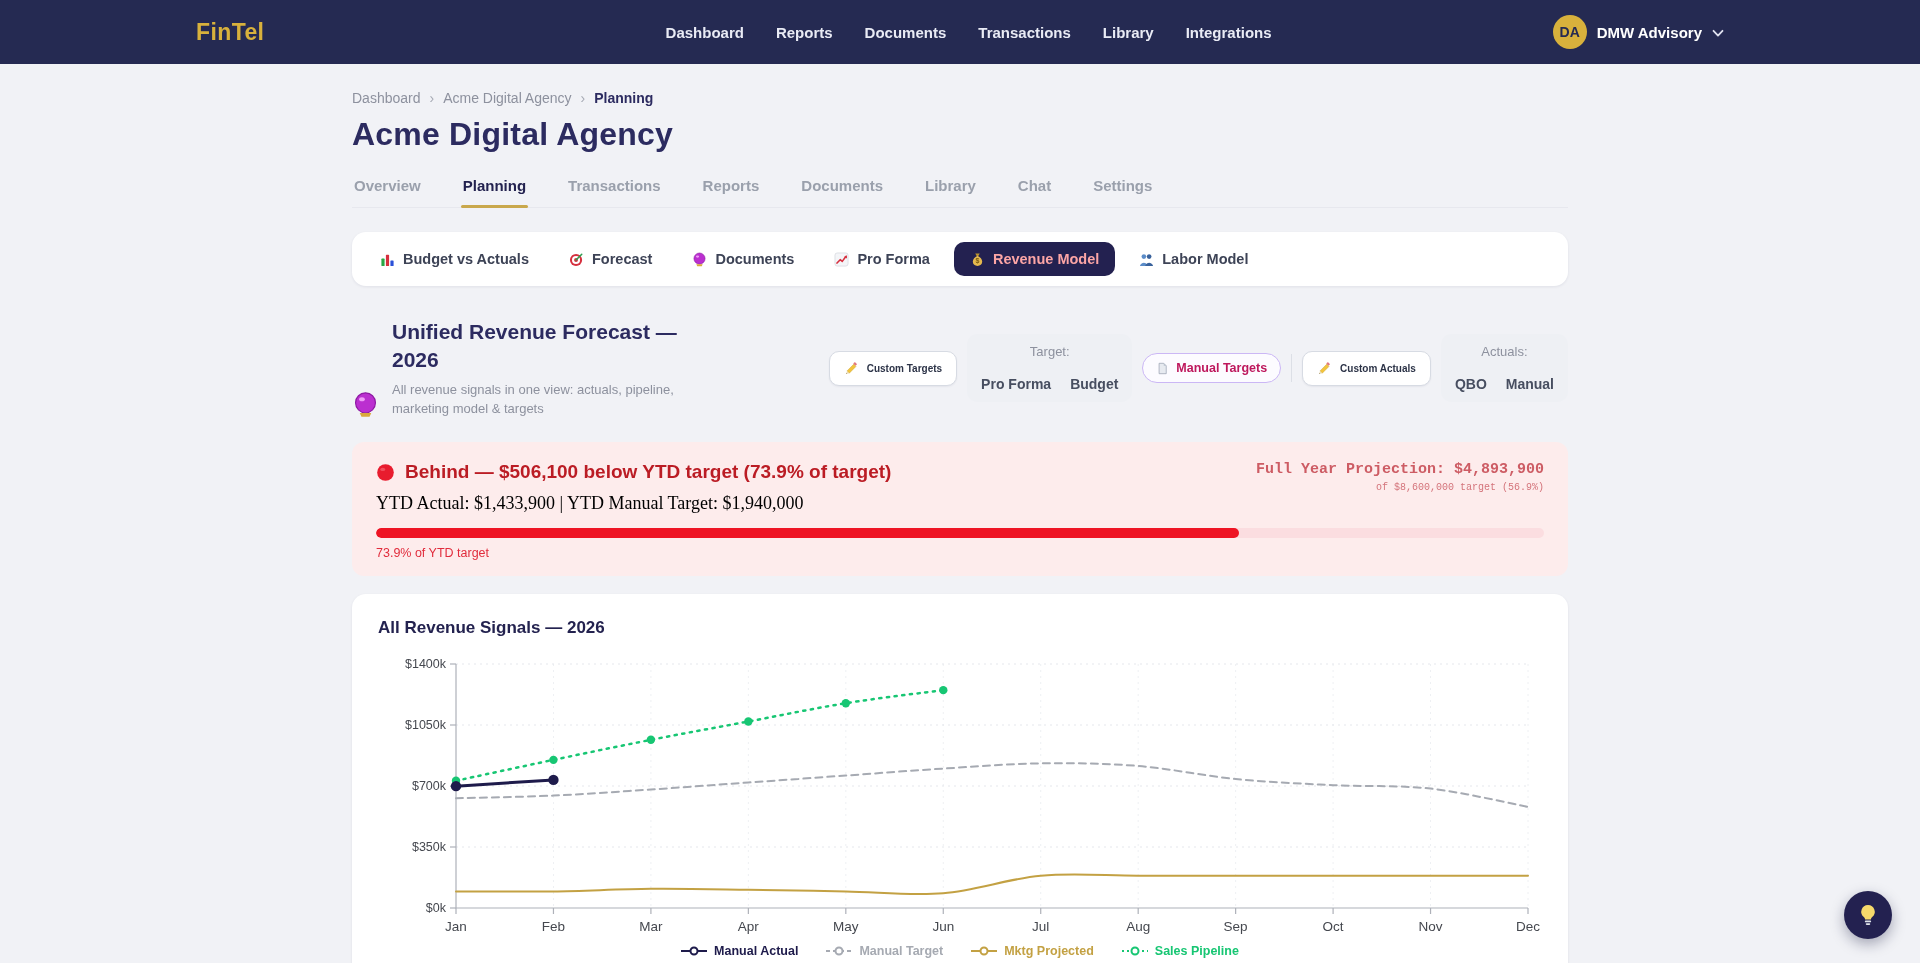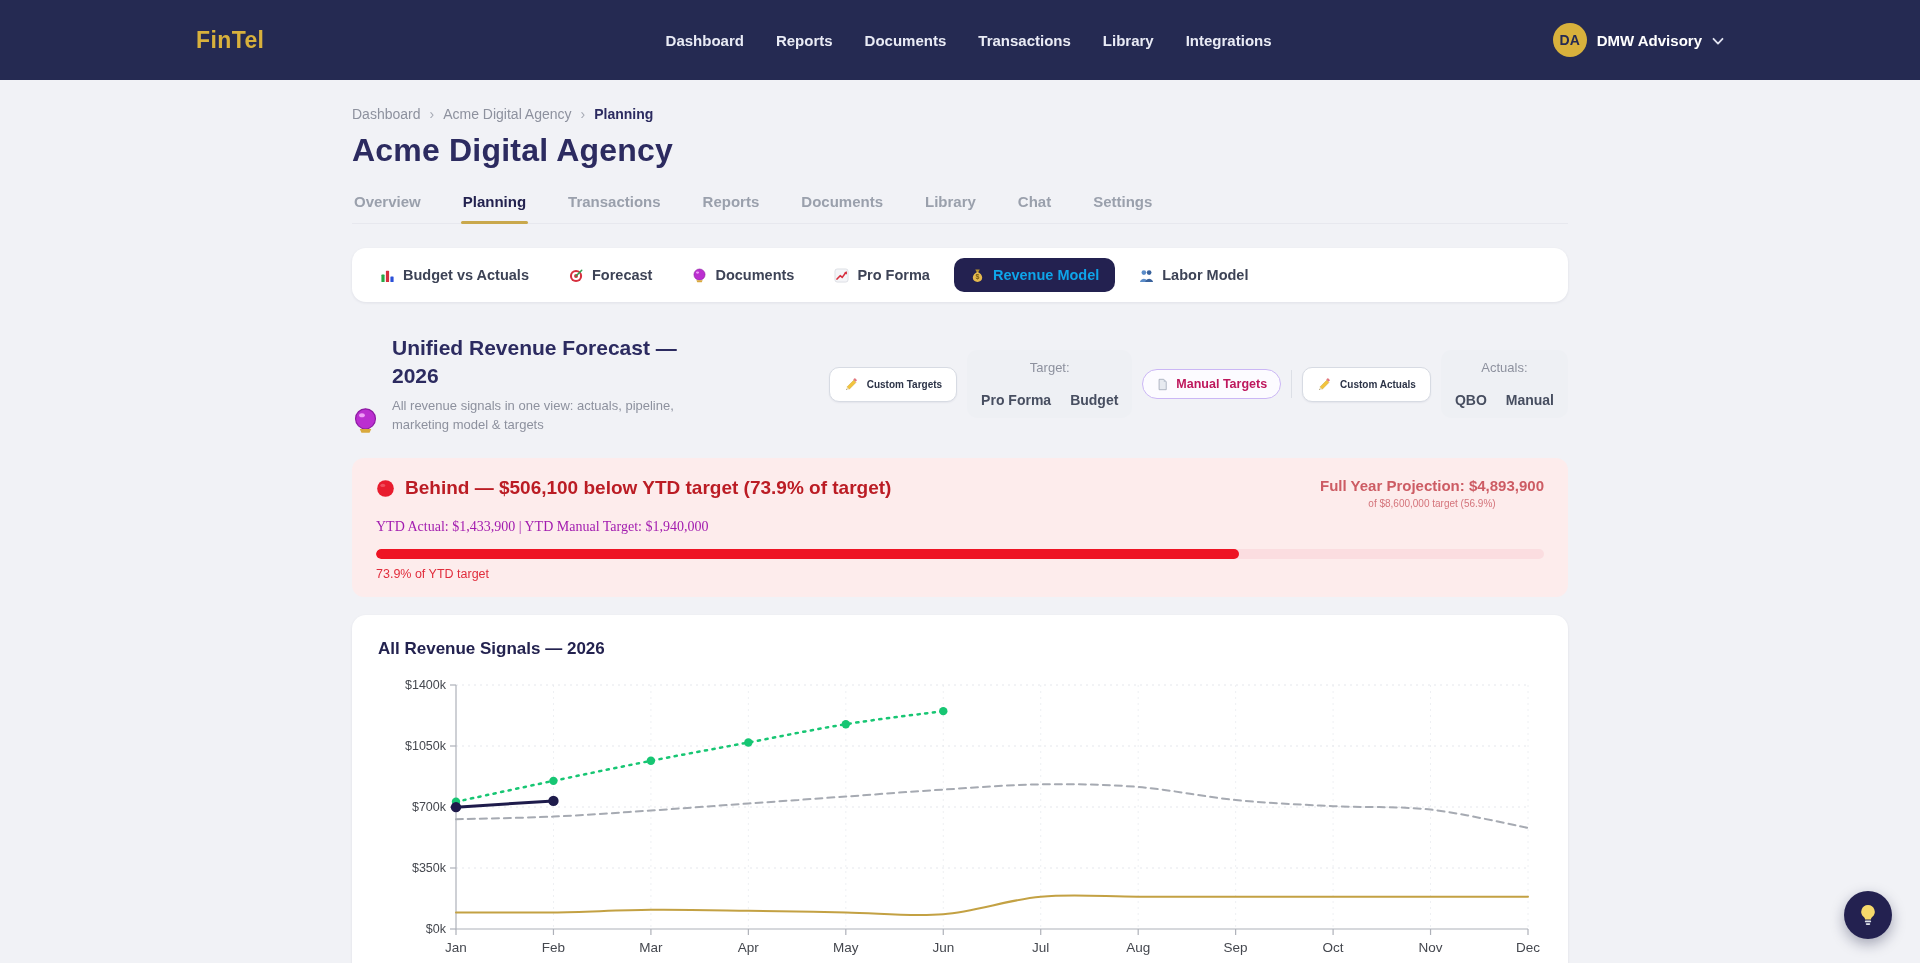--- a/index.html
+++ b/index.html
@@ -1,19 +1,19 @@
 <!DOCTYPE html>
 <html><head>
 <meta charset="utf-8">
 <style>
   * { box-sizing: border-box; margin: 0; padding: 0; }
   body { background:#f1f2f6; font-family:"Liberation Sans", sans-serif; color:#2c2b60; }
 
   
-  .navbar { background:#252a52; height:80px; }
+  .navbar { background:#252a52; height:64px; }
   .navbar-inner { max-width:1580px; margin:0 auto; height:100%; display:flex; align-items:center; padding:0 26px; }
   .logo { color:#d8b13c; font-size:23px; font-weight:800; letter-spacing:.4px; cursor:pointer; }
   .nav-links { display:flex; gap:32px; margin:0 auto; padding-left:120px; }
   .nav-link { color:#e9ebf5; font-size:15px; font-weight:600; cursor:pointer; }
   .account { display:flex; align-items:center; gap:10px; cursor:pointer; }
   .avatar { width:34px; height:34px; border-radius:50%; background:#d8b13c; color:#252a52; font-weight:800; font-size:14px; display:flex; align-items:center; justify-content:center; }
   .account-name { color:#fff; font-size:15px; font-weight:600; }
   .chev { display:inline-flex; width:12px; height:9px; margin-top:2px; }
 
   
@@ -26,21 +26,21 @@
 
   .page-title { font-size:32px; font-weight:800; color:#2c2b60; margin:10px 0 24px; letter-spacing:.2px; }
 
   .tabs { display:flex; gap:38px; border-bottom:1px solid #e7e8ee; }
   .tab { font-size:15px; font-weight:600; color:#9aa0ac; padding:0 2px 13px; cursor:pointer; position:relative; }
   .tab.active { color:#23224f; }
   .tab.active::after { content:''; position:absolute; left:0; right:0; bottom:-1px; height:3px; background:#c9a84c; border-radius:2px; }
 
   .model-tabs-card { background:#fff; border-radius:14px; box-shadow:0 1px 3px rgba(20,24,60,.08); padding:10px 12px; display:flex; gap:8px; margin-top:24px; }
   .model-tab { display:flex; align-items:center; gap:8px; padding:9px 16px; border-radius:10px; font-size:14.5px; font-weight:700; color:#3d4356; cursor:pointer; white-space:nowrap; }
-  .model-tab.active { background:#232150; color:#0ea5e9; }
+  .model-tab.active { background:#232150; color:#fca5a5; }
 
   .icon15 { width:15px; height:15px; display:inline-flex; flex:none; }
   .icon13 { width:13px; height:13px; display:inline-flex; flex:none; }
   .icon15 svg, .icon13 svg, .section-icon svg, .banner-dot svg, .chev svg, .fab-icon svg { width:100%; height:100%; display:block; }
 
   .section-row { display:flex; justify-content:space-between; align-items:center; margin-top:32px; gap:18px; }
   .section-left { display:flex; gap:13px; align-items:flex-end; max-width:335px; flex:none; }
   .section-icon { width:27px; height:27px; flex:none; }
   .section-title { font-size:21px; font-weight:800; color:#2c2b60; line-height:1.35; }
   .section-subtitle { font-size:13px; color:#8d919e; margin-top:6px; line-height:1.45; }
@@ -52,24 +52,24 @@
   .seg-opts { display:flex; gap:19px; }
   .seg-opt { font-size:14px; font-weight:700; color:#474e60; cursor:pointer; }
   .badge-purple { display:flex; align-items:center; gap:7px; border:1px solid #cbb7f5; background:#fcfbff; border-radius:999px; padding:7px 13px; font-size:12.5px; font-weight:600; color:#be185d; cursor:pointer; font-family:inherit; }
   .v-divider { width:1px; height:28px; background:#dcdfe6; }
 
   
   .banner { background:#fdecec; border-radius:12px; padding:19px 24px 16px; margin-top:24px; }
   .banner-top { display:flex; justify-content:space-between; align-items:flex-start; gap:32px; }
   .banner-headline { display:flex; align-items:center; gap:10px; font-size:19px; font-weight:800; color:#bb1c24; }
   .banner-dot { width:19px; height:19px; flex:none; }
-  .banner-proj { text-align:center; flex:none; }
+  .banner-proj { text-align:right; flex:none;font-family:Liberation Mono, monospace; }
   .banner-proj-line { font-size:15px; font-weight:600; color:#cd5c64; }
   .banner-proj-sub { font-size:10px; margin-top:4px; color:#d4747b; }
-  .banner-ytd { font-family:"Liberation Serif", serif; font-size:14px; color:#a21caf; margin-top:10px; }
+  .banner-ytd { font-family:"Liberation Serif", serif; font-size:18px; color:#000000; }
   .progress-track { height:10px; background:#fbdde0; border-radius:6px; margin-top:14px; overflow:hidden; }
   .progress-fill { height:100%; background:#ee1424; border-radius:6px; width:0; }
   .progress-caption { font-size:12.5px; color:#e12c3c; margin-top:8px; }
 
   
   .chart-card { background:#fff; border-radius:14px; box-shadow:0 1px 3px rgba(20,24,60,.08); padding:24px 26px 16px; margin-top:18px; }
   .chart-title { font-size:17px; font-weight:800; color:#23224f; }
   .chart-wrap { margin-top:12px; }
   svg.chart { width:100%; height:auto; display:block; }
   .legend { display:flex; justify-content:center; gap:28px; margin-top:2px; padding-bottom:4px; }

